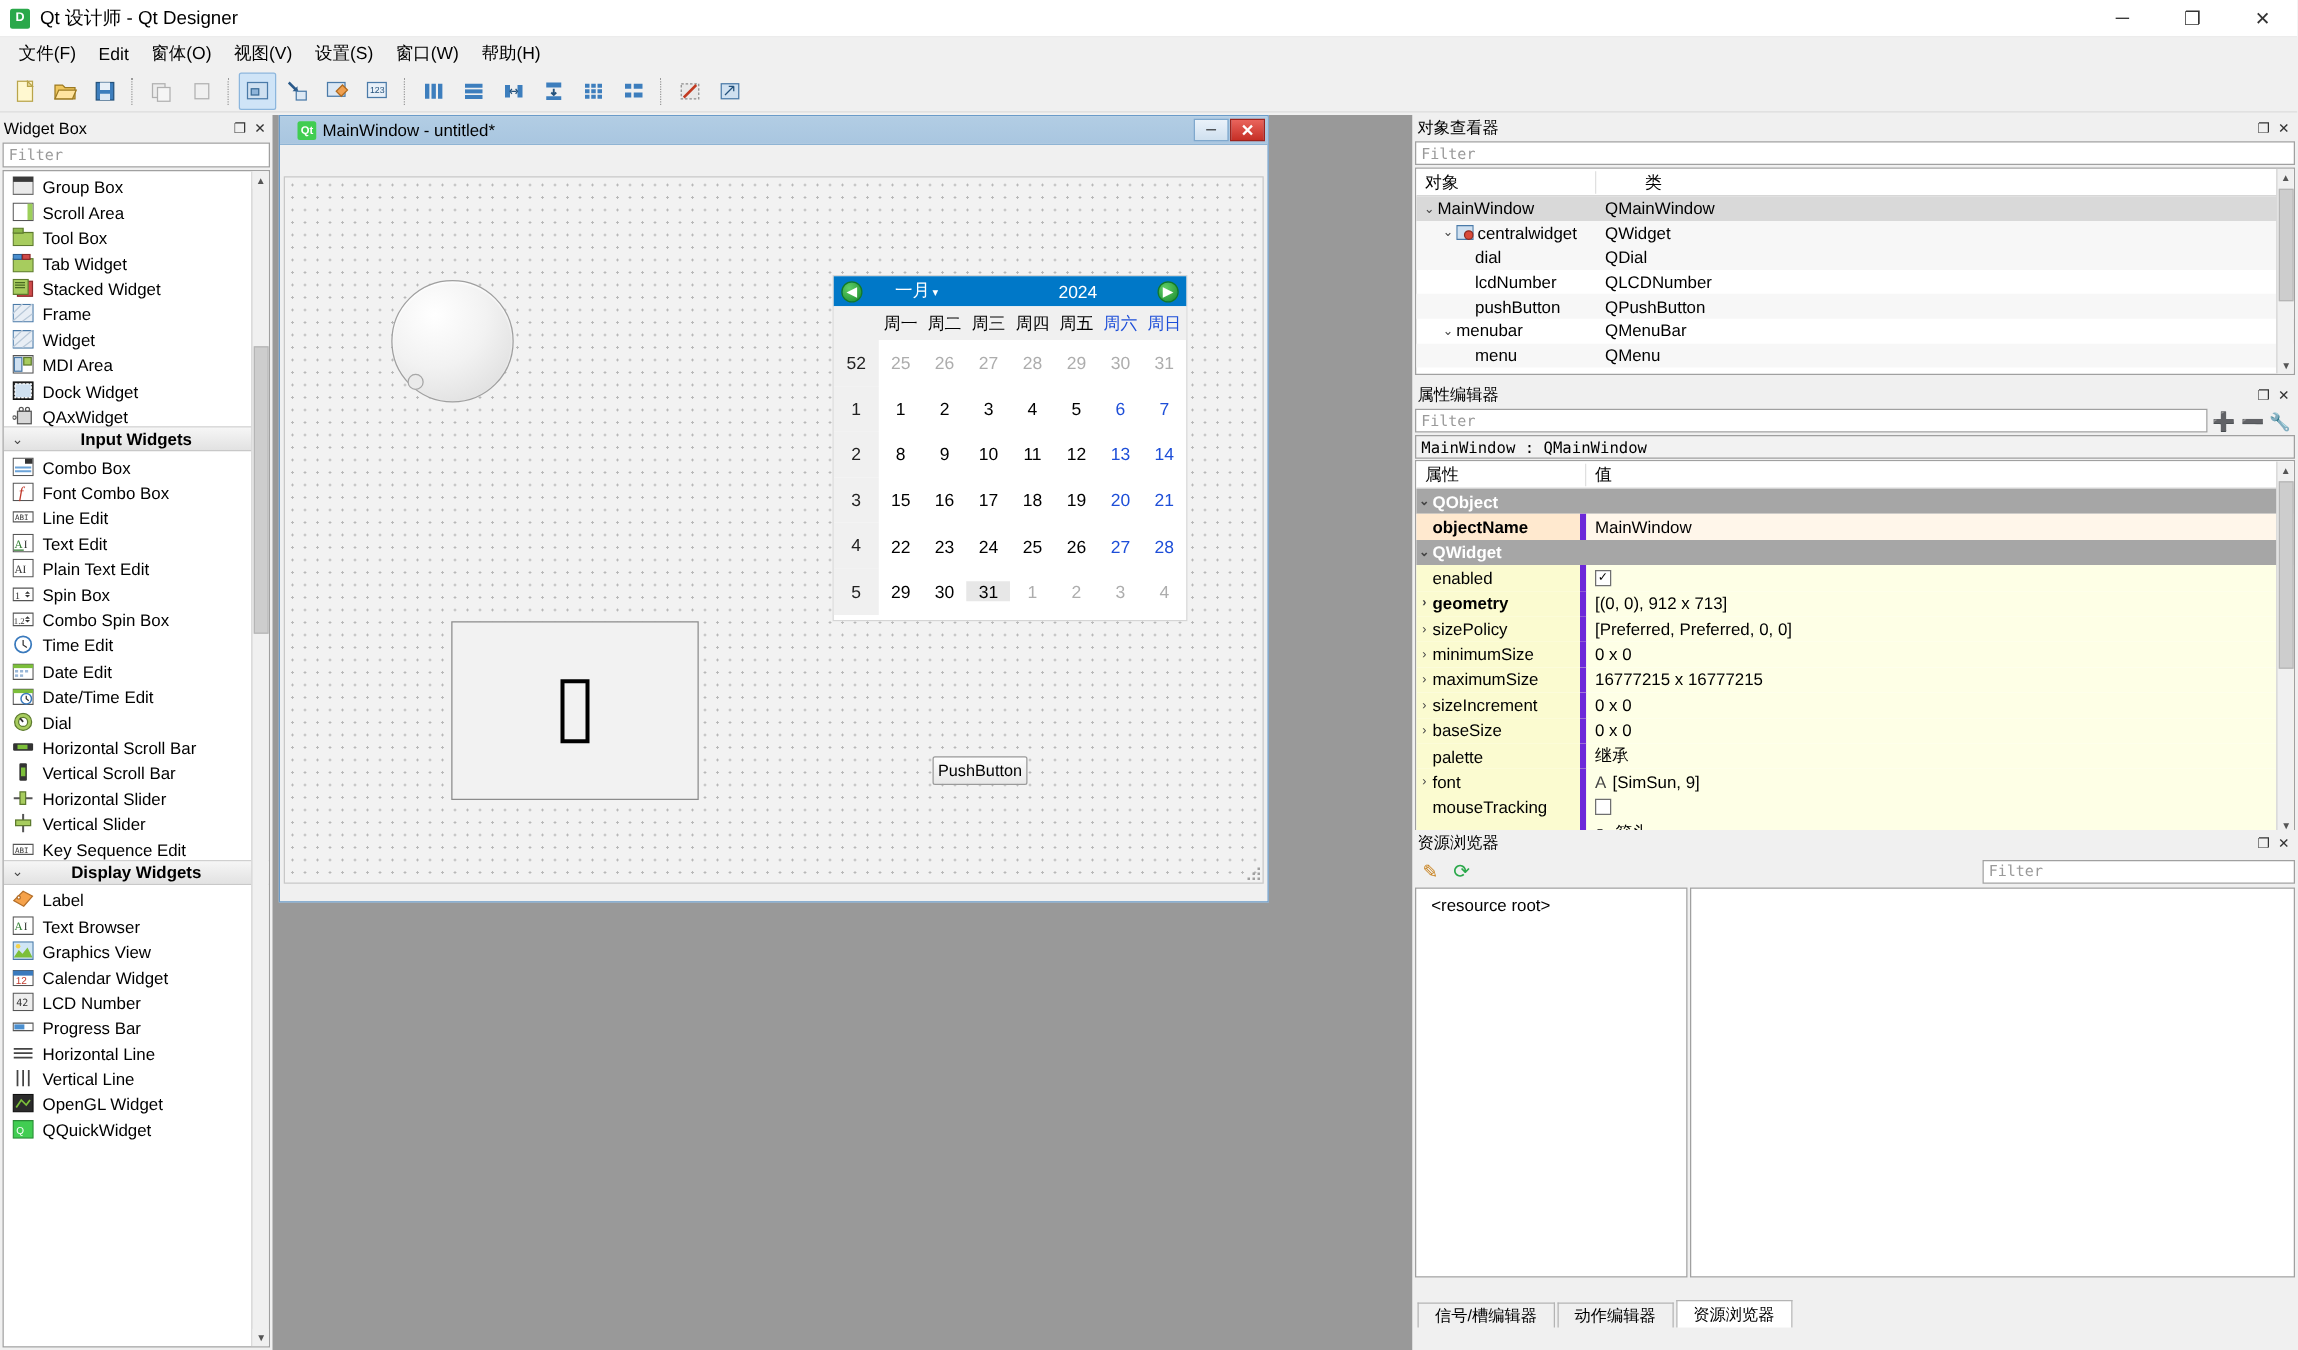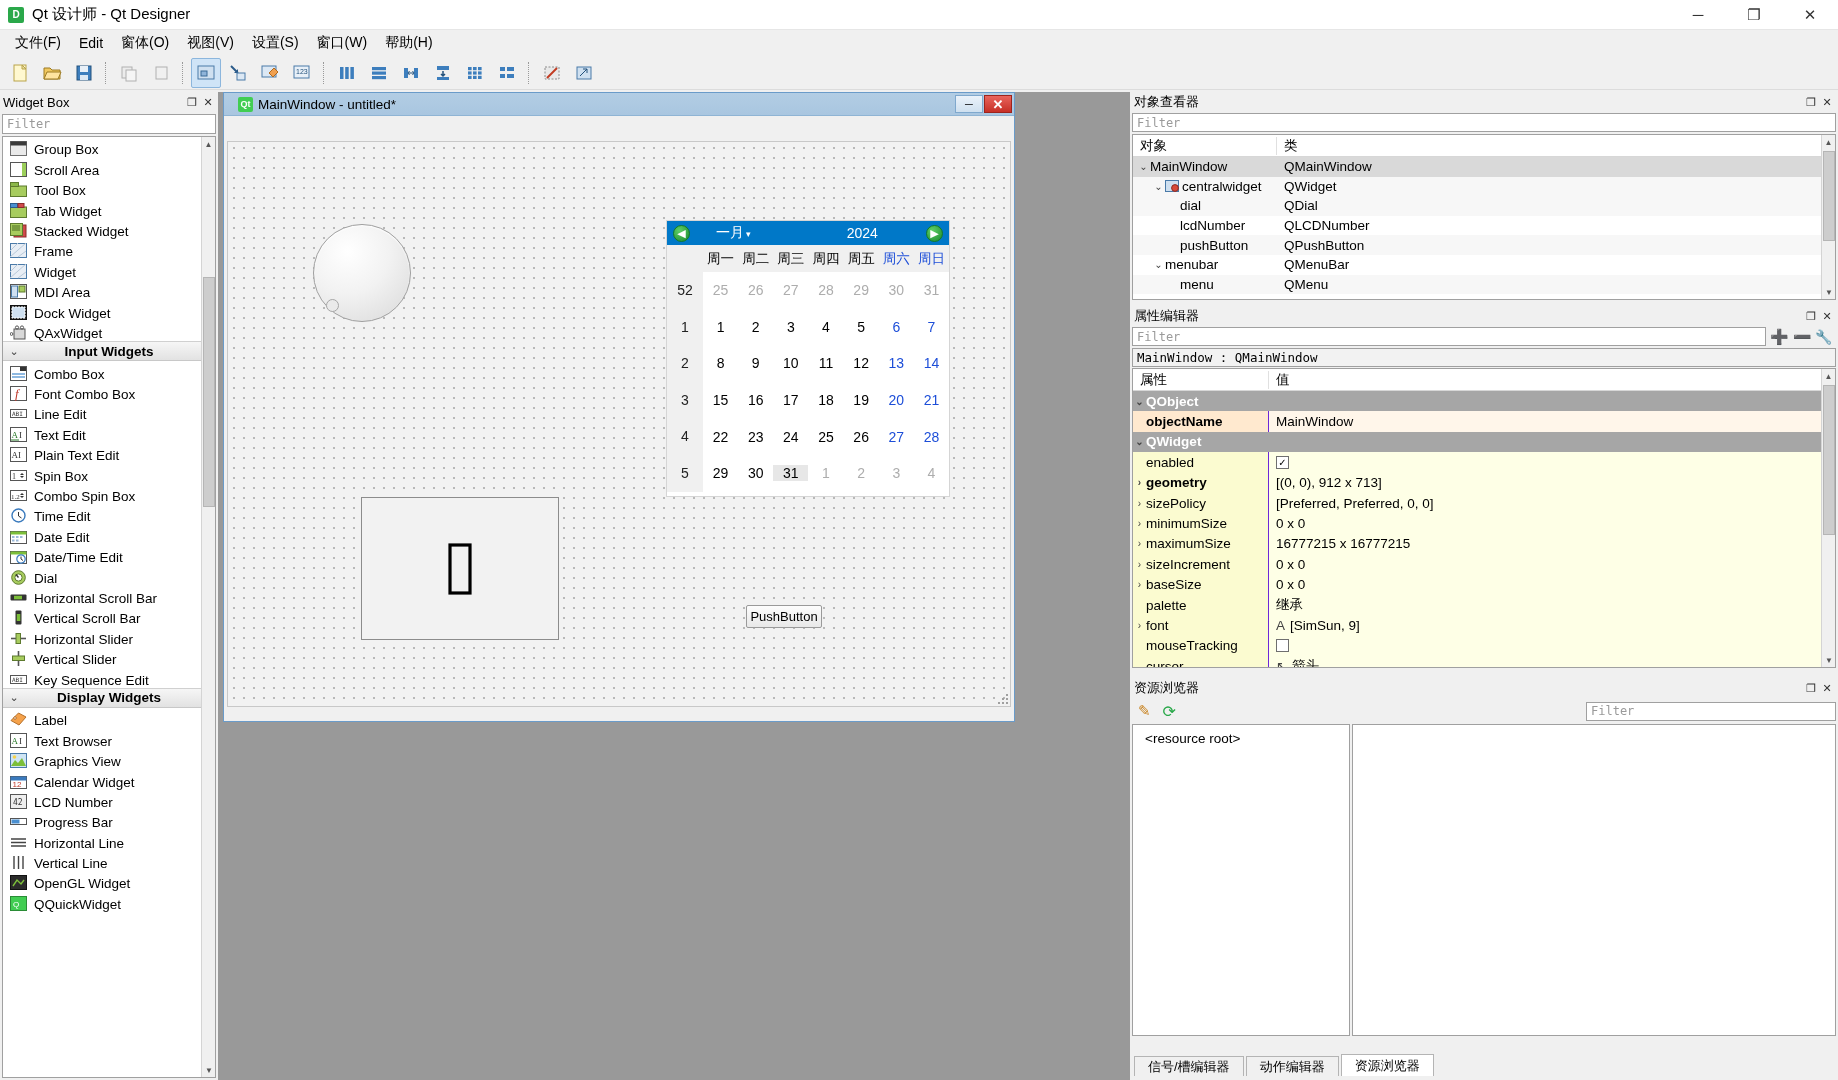--- a/index.html
+++ b/index.html
@@ -155,37 +155,37 @@
   .rightcol { position: absolute; left: 1130px; top: 92px; width: 708px; height: 988px; background: #f0f0f0; }
   .rdock { position: absolute; left: 2px; width: 704px; background: #f0f0f0; }
   .rdock-title { height: 20px; display: flex; align-items: center; font-size: 13px; padding: 0 2px; }
   .rdock-title .t { flex: 1; }
   .rfilter {
     height: 19px; background: #fff; border: 1px solid #a0a0a0; margin: 1px 0 2px 0;
     display: flex; align-items: center; padding: 0 4px;
     font-family: "DejaVu Sans Mono", monospace; font-size: 12px; color: #9a9a9a;
   }
   .tree { background: #fff; border: 1px solid #a0a0a0; overflow: hidden; position: relative; }
-  .thead { height: 22px; display: flex; align-items: center; background: #fff; border-bottom: 1px solid #d7d7d7; font-size: 13.5px; }
+  .thead { height: 22px; display: flex; align-items: center; background: #fff; border-bottom: 1px solid #d7d7d7; font-size: 13.5px; gap: 32px; }
   .thead .c1 { width: 144px; padding-left: 7px; border-right: 1px solid #e0e0e0; }
   .thead .c2 { flex: 1; padding-left: 7px; }
   .trow { height: 19.6px; display: flex; align-items: center; font-size: 13.5px; }
   .trow.alt { background: #f7f7f7; }
   .trow.sel { background: #d9d9d9; }
   .trow .c1 { width: 144px; display: flex; align-items: center; }
   .trow .c2 { flex: 1; padding-left: 7px; }
   .chev { width: 13px; text-align: center; font-size: 10px; color: #444; }
 
   .prophead { height: 19px; background: #f2f2f2; border: 1px solid #a0a0a0; display: flex; align-items: center; padding-left: 4px; font-family: "DejaVu Sans Mono", monospace; font-size: 12.5px; }
   .ptable { background: #fff; border: 1px solid #a0a0a0; overflow: hidden; position: relative; }
   .phead { height: 22px; display: flex; align-items: center; border-bottom: 1px solid #d7d7d7; font-size: 13.5px; background:#fff; }
   .phead .c1 { width: 136px; padding-left: 7px; border-right: 1px solid #e0e0e0; }
   .phead .c2 { flex: 1; padding-left: 7px; }
   .prow { height: 20.4px; display: flex; align-items: center; font-size: 13.5px; }
-  .prow .c1 { width: 136px; display: flex; align-items: center; height: 100%; border-right: 1px solid #6d28d9; }
+  .prow .c1 { width: 136px; display: flex; align-items: center; height: 100%; border-right: 5px solid #6d28d9; }
   .prow .c2 { flex: 1; padding-left: 7px; height: 100%; display: flex; align-items: center; }
   .grp { background: #a6a6a6; color: #fff; font-weight: bold; }
   .grp .c1 { border-right: none; }
   .row-obj .c1 { background: #ffe9cf; font-weight: bold; }
   .row-obj .c2 { background: #fff6ea; }
   .row-w .c1 { background: #fbfbd0; }
   .row-w .c2 { background: #feffe6; }
   .row-w.b .c1 { font-weight: bold; }
   .cbx { width: 13px; height: 13px; border: 1px solid #6f6f6f; background: #fff; display:flex; align-items:center; justify-content:center; font-size: 10px; }
 
@@ -1090,21 +1090,21 @@
             </div>
           </div>
         <div class="vscroll">
           <div class="arr">▲</div>
           <div class="thumb" style="top:16px;height:150px;"></div>
           <div class="arr" style="position:absolute;bottom:0;width:14px;">▼</div>
         </div>
       </div>
     </div>
 
-    <div class="rdock" style="top:586px;height:400px;">
+    <div class="rdock" style="top:572px;height:400px;">
       <div class="rdock-title">
         <span class="t">资源浏览器</span>
         <span class="dock-ico">❐</span>
         <span class="dock-ico">✕</span>
       </div>
       <div class="rbtoolbar">
         <span style="color:#c8821e;font-size:15px;">✎</span>
         <span style="color:#2aa84a;font-size:16px;">⟳</span>
         <div class="rfilter" style="margin:0 0 0 auto;width:250px;">
           <span>Filter</span>

